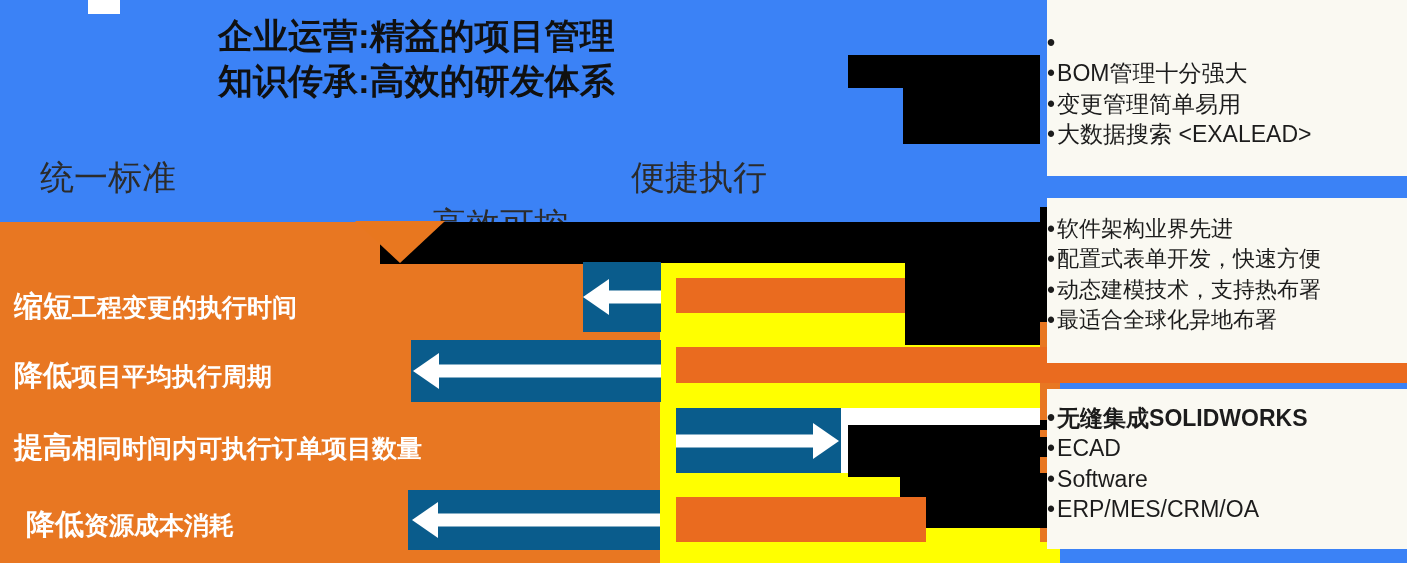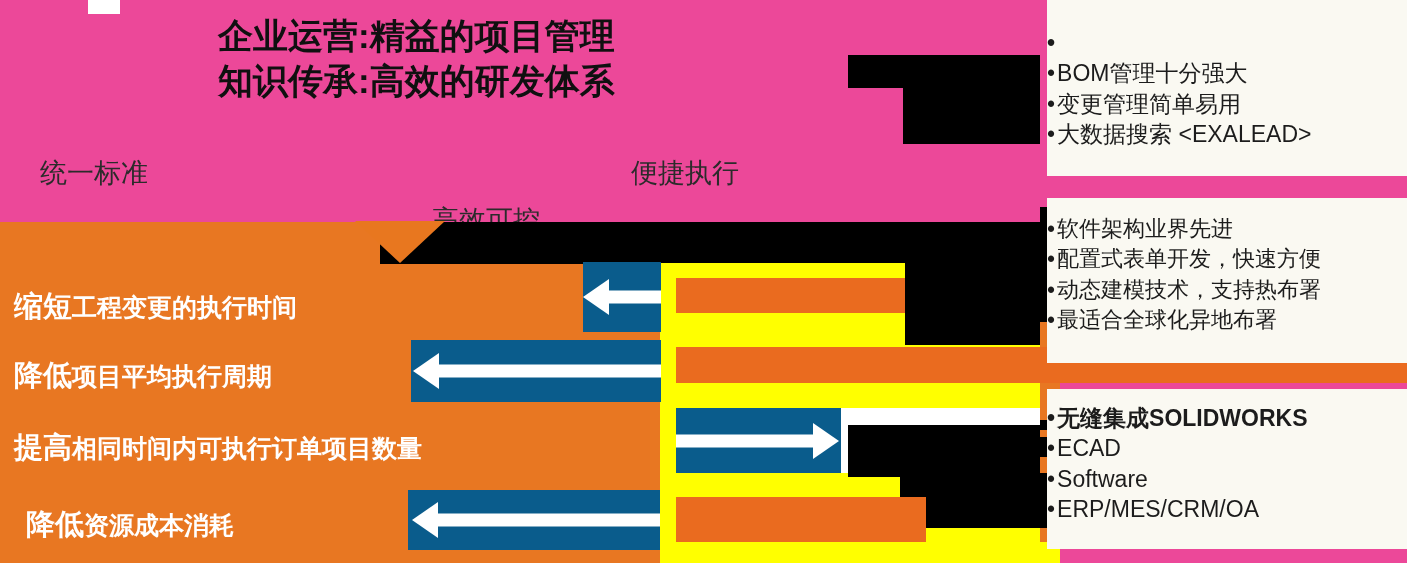--- a/index.html
+++ b/index.html
@@ -12,21 +12,21 @@
     background: #faf9f2;
     font-family: "Liberation Sans", "DejaVu Sans", sans-serif;
     overflow: hidden;
     position: relative;
   }
   #slide {
     position: absolute;
     left: 0; top: 0;
     width: 1407px;
     height: 563px;
-    background: #ec4899;
+    background: #3b82f6;
     overflow: hidden;
   }
 
   
   .top-sliver {
     position: absolute;
     left: 88px; top: 0;
     width: 32px; height: 14px;
     background: #ffffff;
   }
@@ -56,21 +56,21 @@
 
   
   .nav-row {
     position: absolute;
     left: 0; top: 155px;
     width: 800px;
     height: 44px;
   }
   .nav-item {
     position: absolute;
-    font-size: 27px;
+    font-size: 34px;
     color: #2b2b2b;
     white-space: nowrap;
     top: 0;
   }
   .nav-0 { left: 40px; }
   .nav-1 { left: 235px; }
   .nav-2 { left: 432px; margin-top: 47px; }
   .nav-3 { left: 618px; margin-left: 13px; }
 
   

